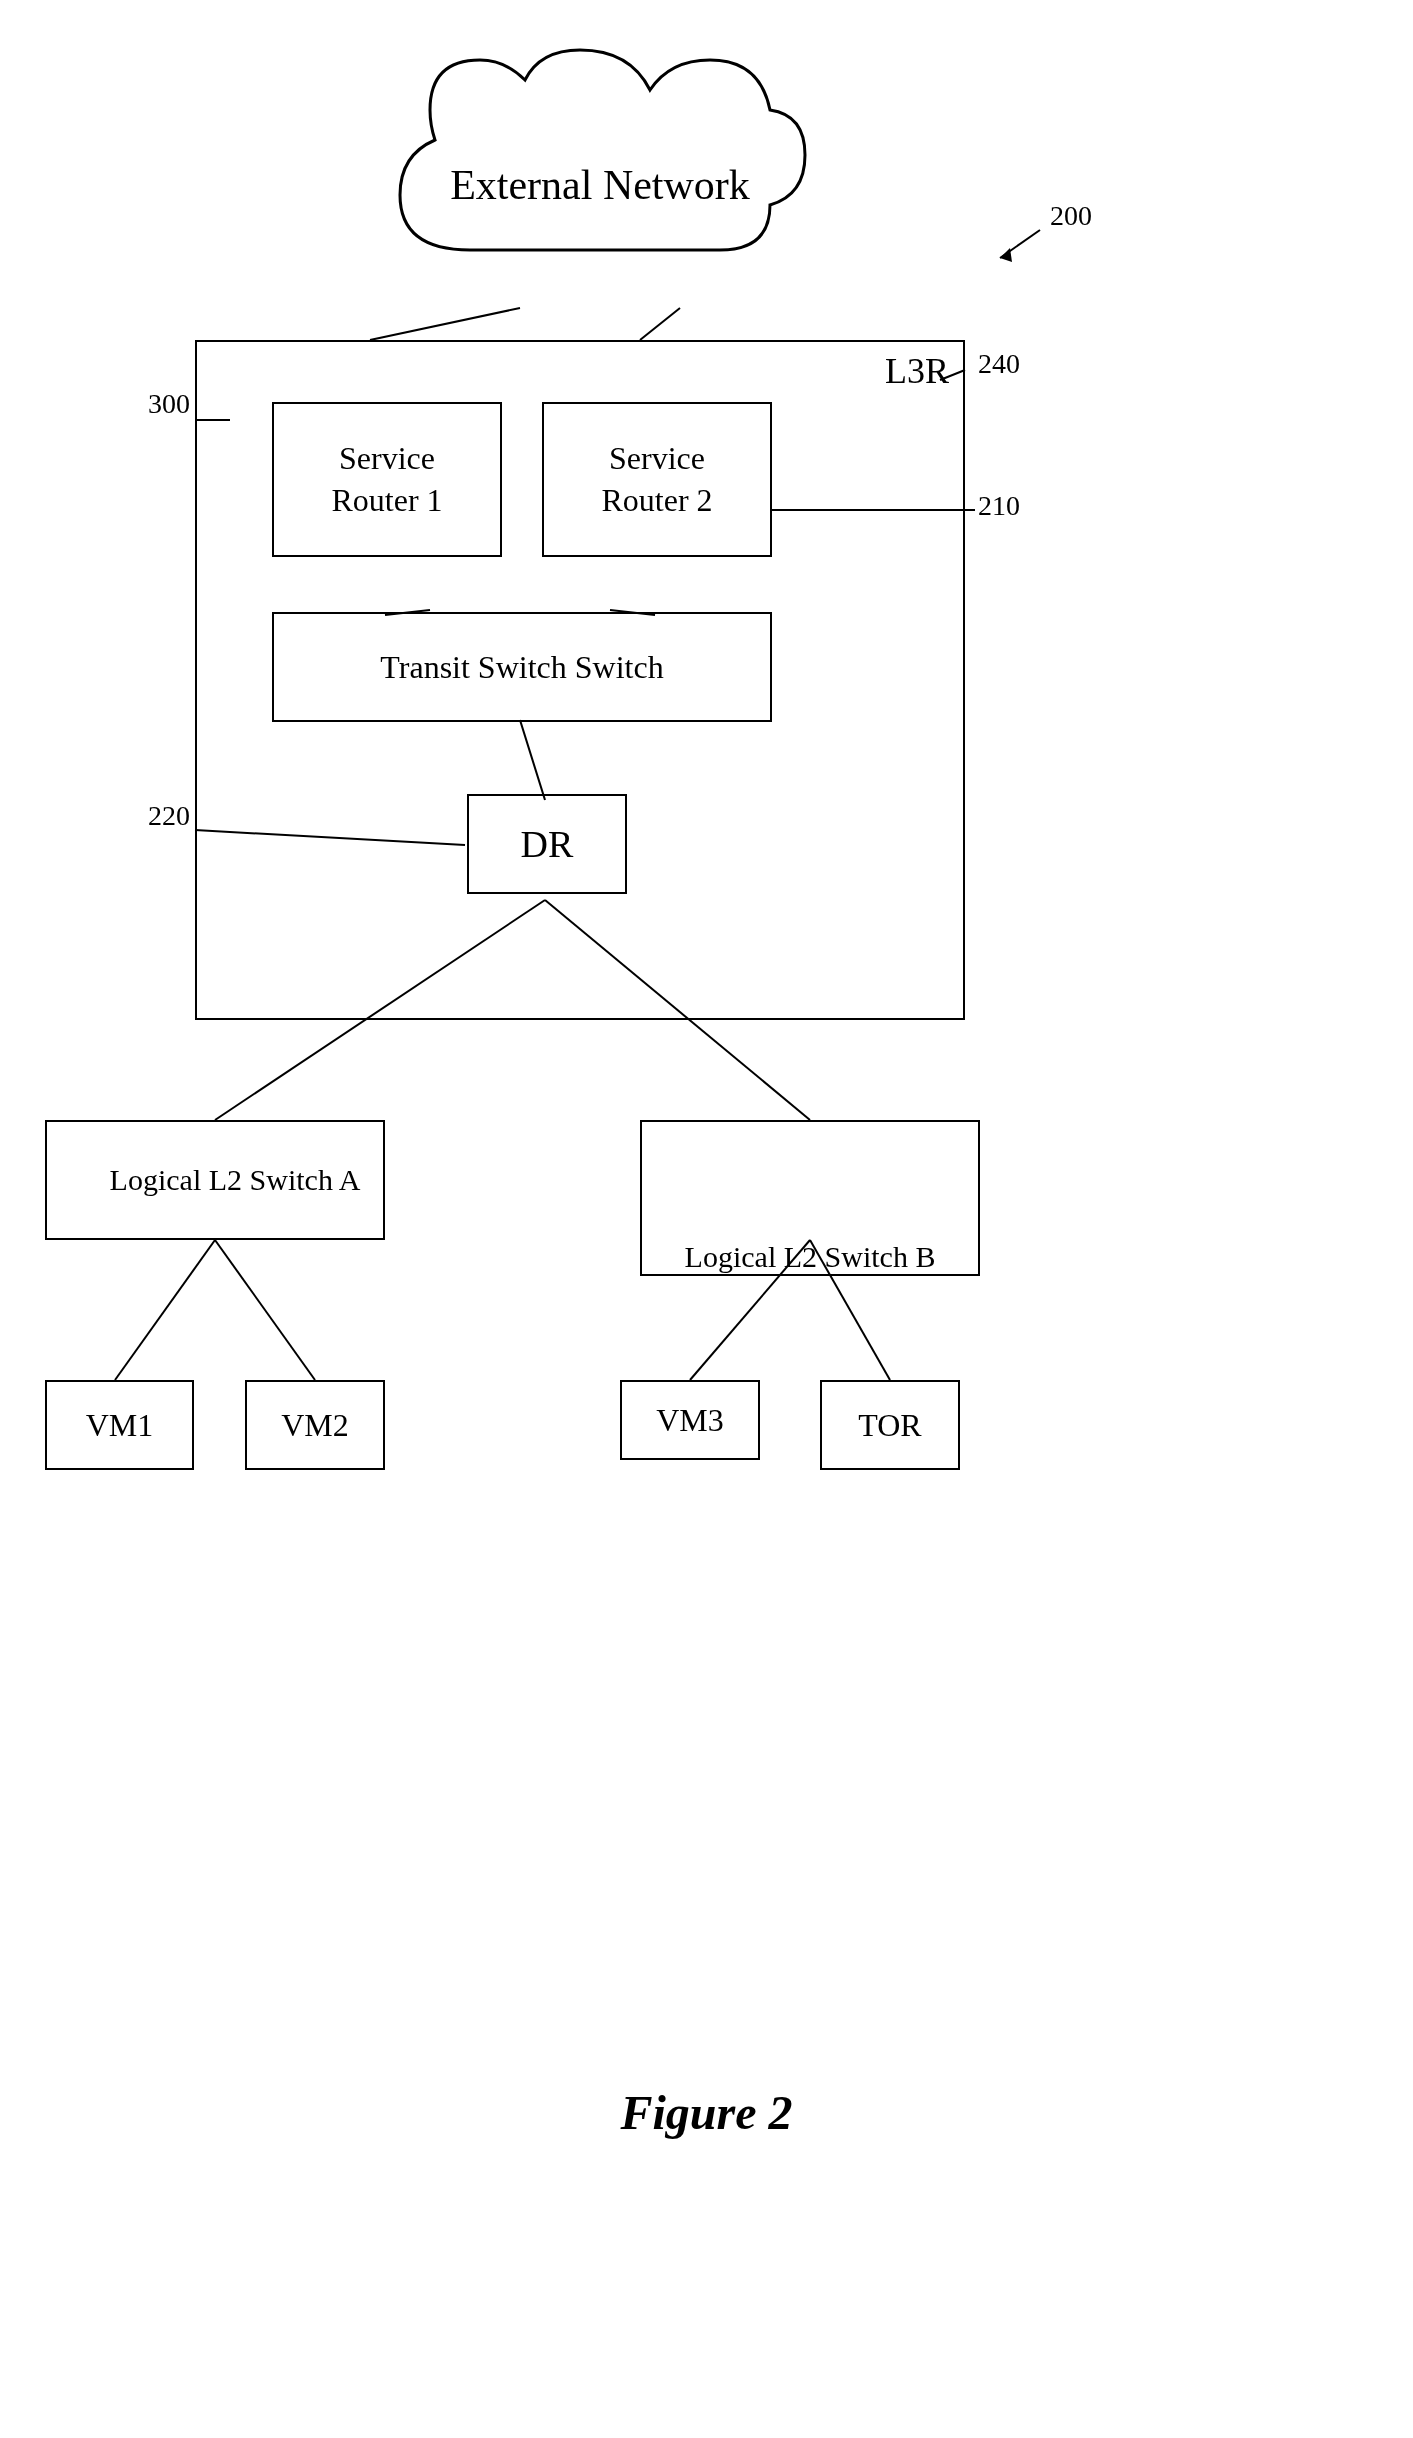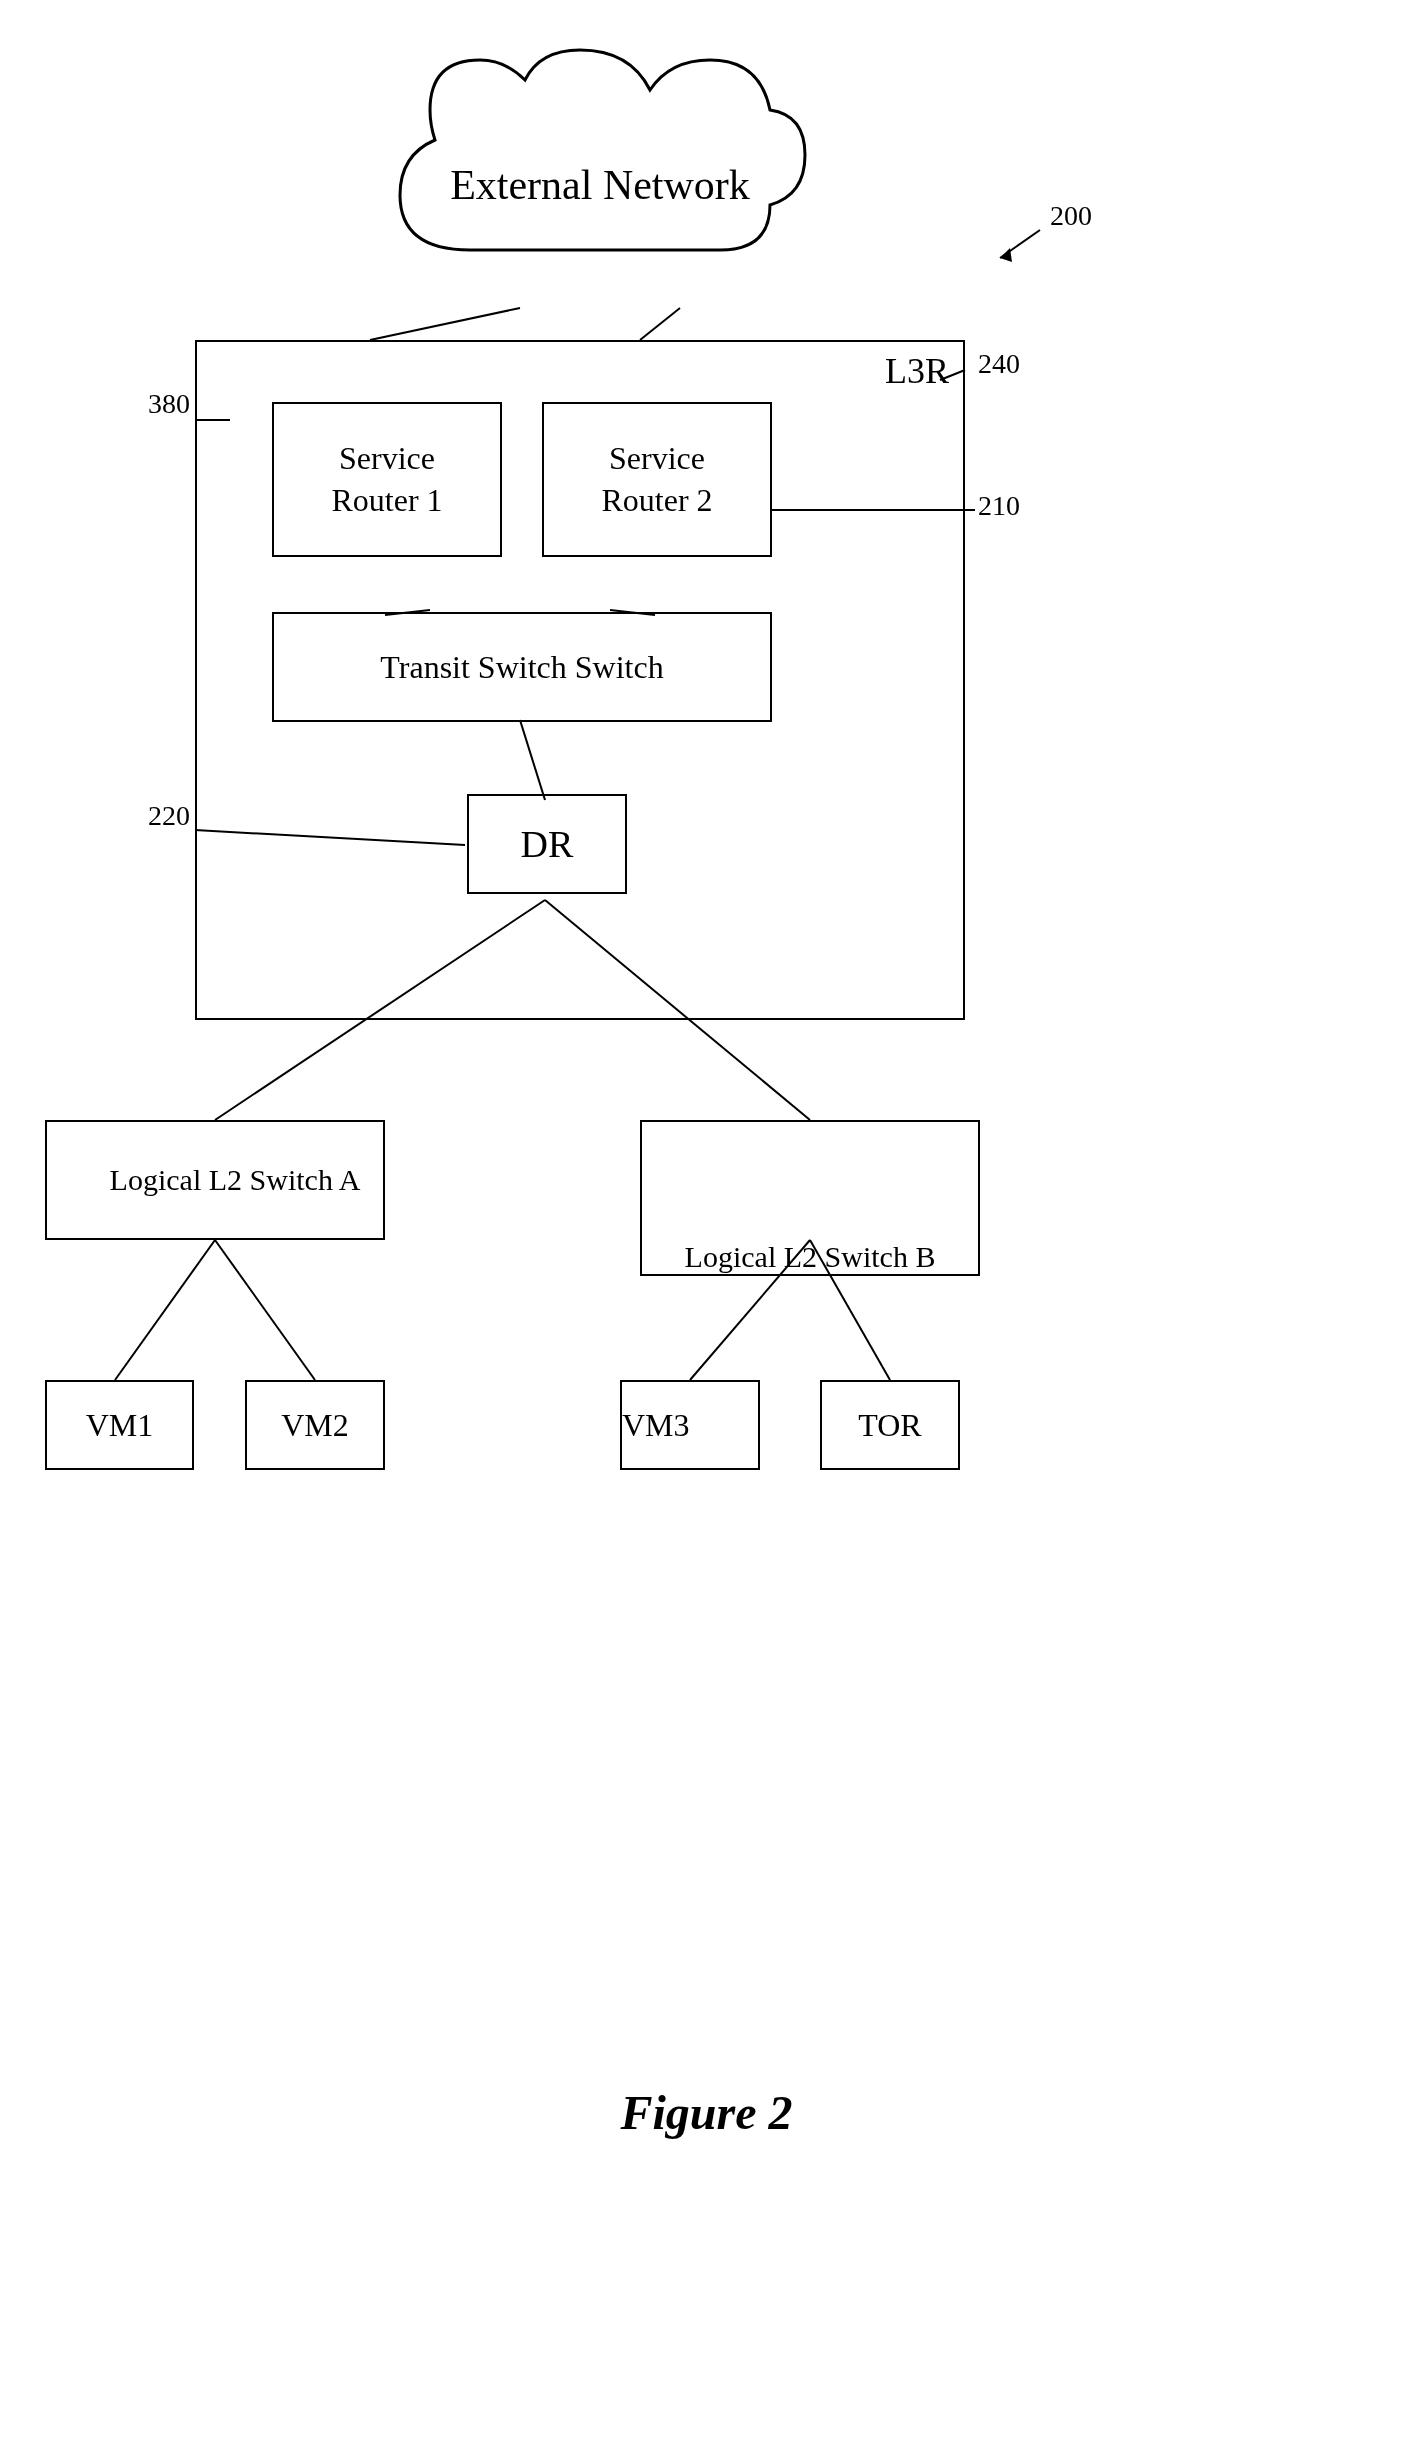--- a/index.html
+++ b/index.html
@@ -178,25 +178,25 @@
       justify-content: center;
       font-size: 32px;
       text-align: right;
     }
 
     .vm3-box {
       position: absolute;
       left: 620px;
       top: 1380px;
       width: 140px;
-      height: 90px;
-      border: 2.5px solid #000;
-      display: flex;
-      align-items: center;
-      justify-content: flex-start;
+      height: 80px;
+      border: 2.5px solid #000;
+      display: flex;
+      align-items: center;
+      justify-content: center;
       font-size: 32px;
     }
 
     .tor-box {
       position: absolute;
       left: 820px;
       top: 1380px;
       width: 140px;
       height: 90px;
       border: 2.5px solid #000;
@@ -363,21 +363,21 @@
   </div>
 
   <div class="vm3-box">
     <span>VM3</span>
   </div>
 
   <div class="tor-box">
     <span>TOR</span>
   </div>
 
-  <div class="label-230">380</div>
+  <div class="label-230">300</div>
   <div class="label-240">240</div>
   <div class="label-210">210</div>
   <div class="label-220">220</div>
   <div class="label-200">200</div>
 
   <div class="figure-caption">Figure 2</div>
 
 </div>
 
 </body></html>

